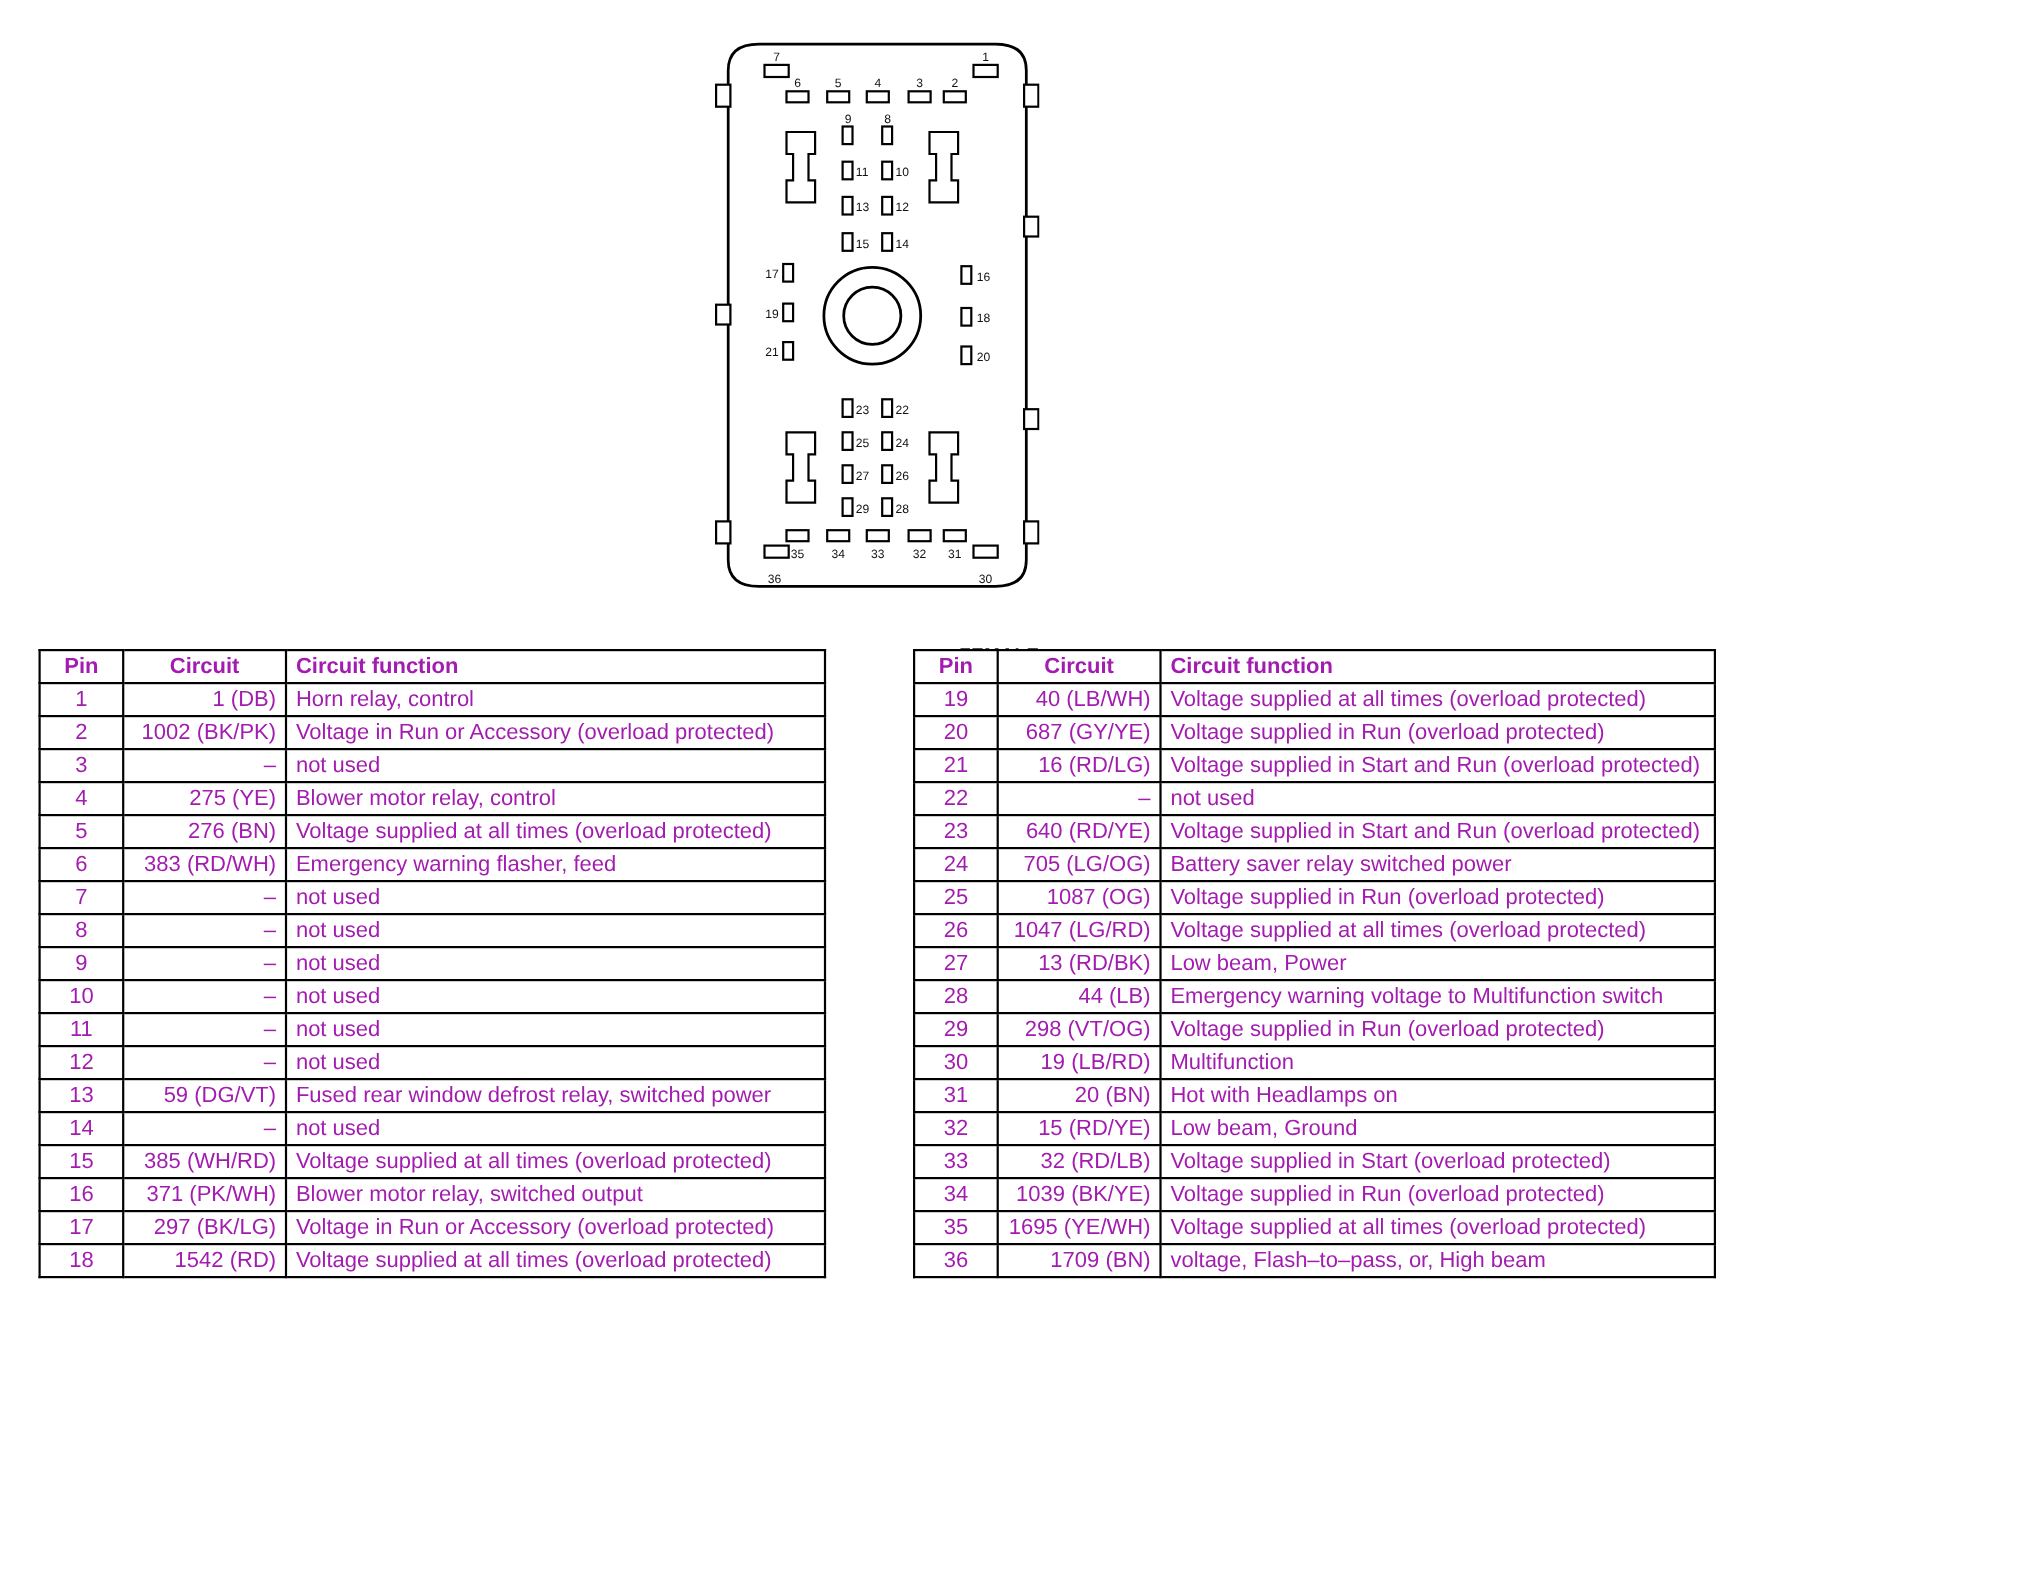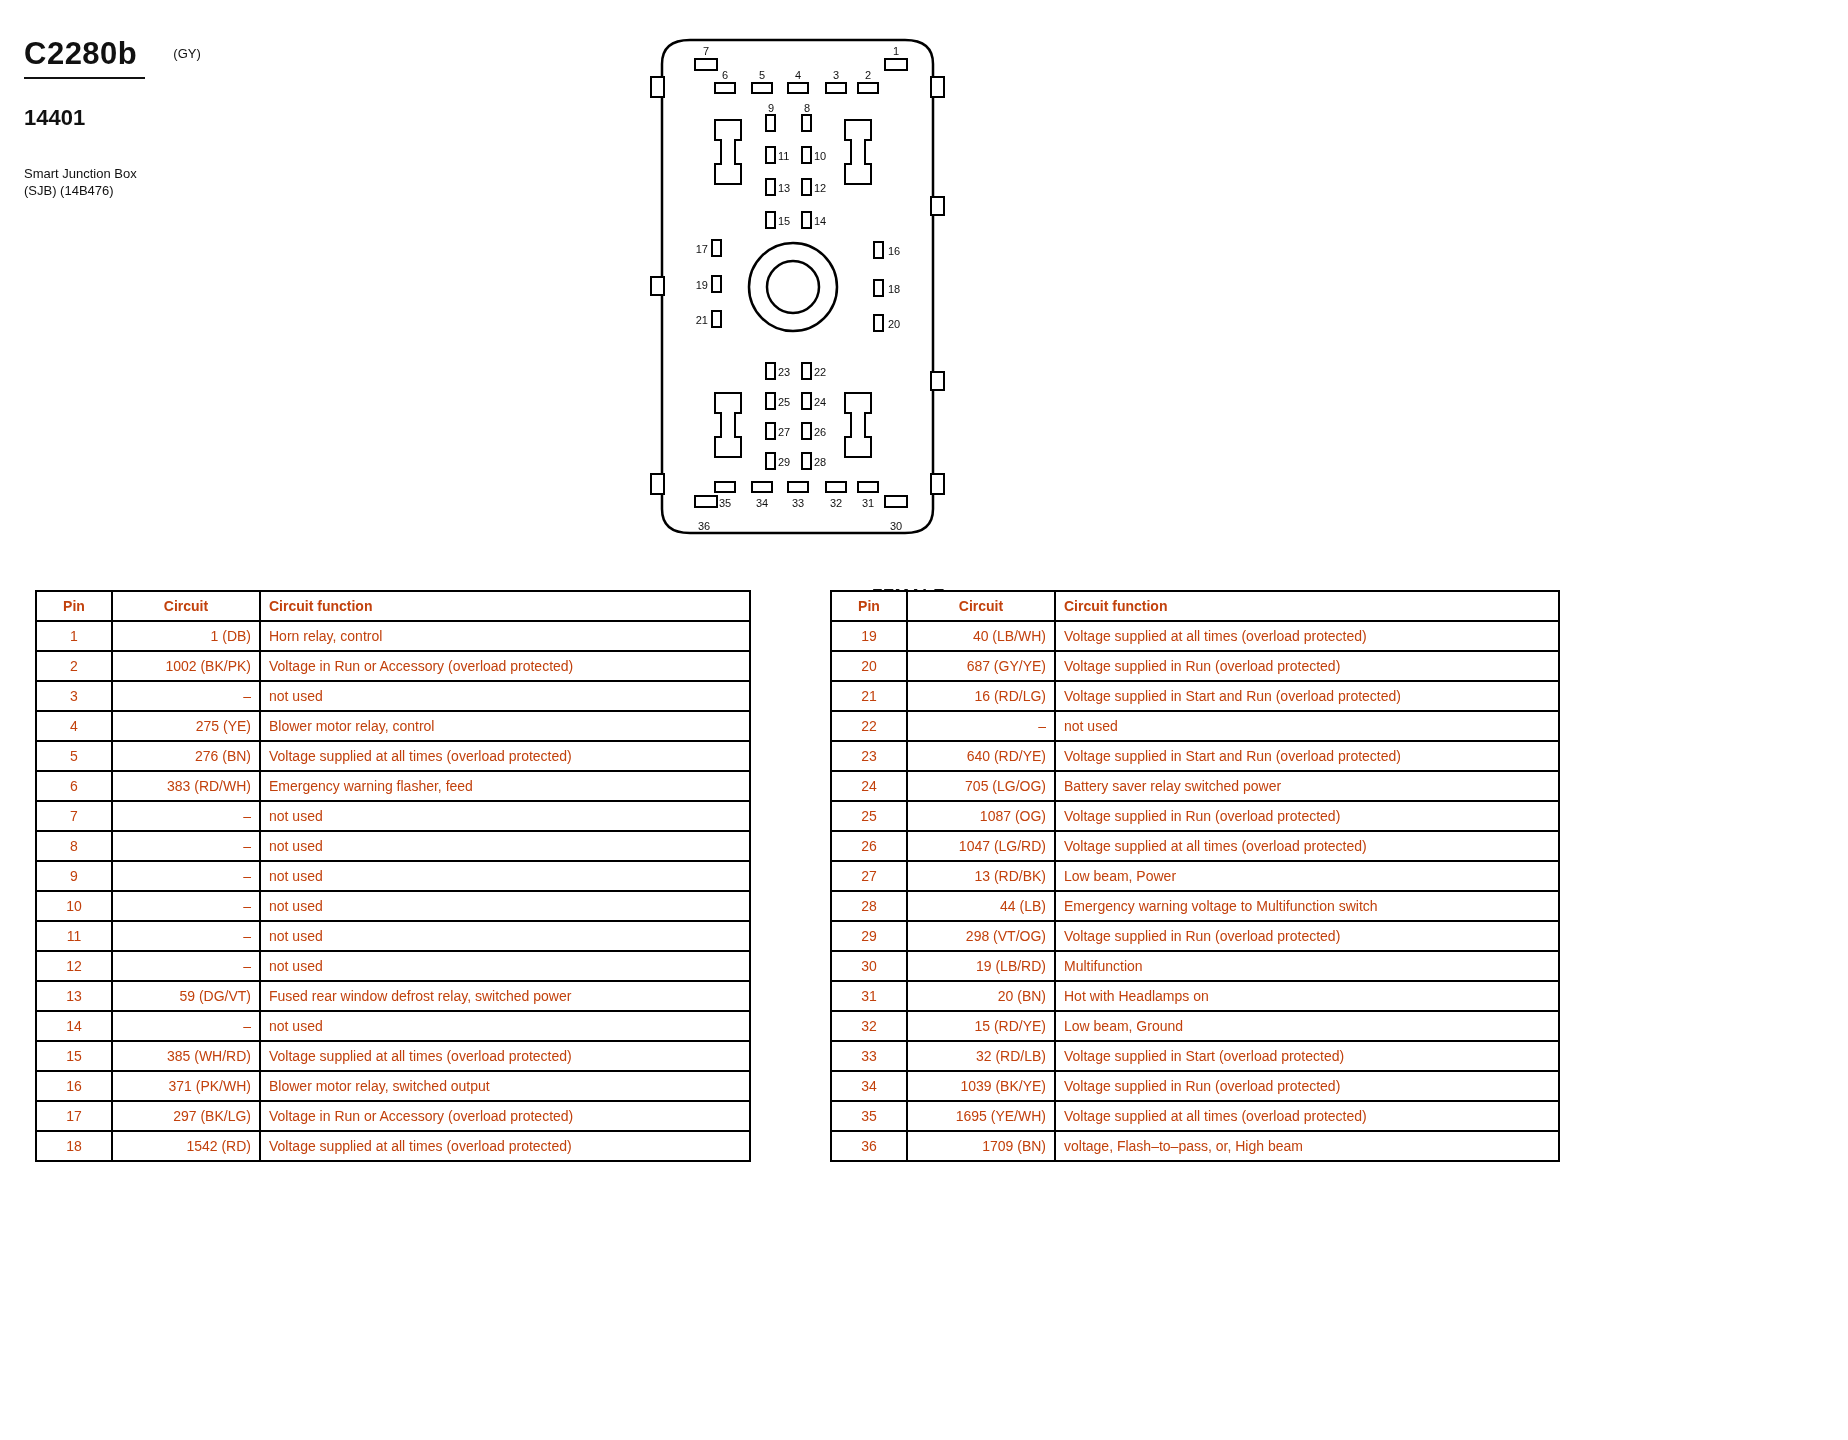--- a/index.html
+++ b/index.html
@@ -24,21 +24,21 @@
   #connector-wrap{position:absolute;left:650px;top:30px;width:295px;height:522px;}
   #female-label{
     position:absolute;left:650px;top:586px;width:295px;
     text-align:right;font-size:17px;font-weight:bold;letter-spacing:.5px;
   }
   svg text{font-family:"Liberation Sans",sans-serif;font-size:11px;fill:#111;}
   
   .pin-table{
     position:absolute;top:590px;
     border-collapse:collapse;
-    font-size:14px;color:#c2410c;
+    font-size:20px;color:#a21caf;
     background:#fff;
   }
   #table-left{left:35px;}
   #table-right{left:830px;}
   .pin-table th,.pin-table td{
     border:2px solid #000;
     height:26px;
     padding:1px 8px;
     white-space:nowrap;
   }
@@ -46,30 +46,20 @@
   .col-pin{width:58px;text-align:center;}
   .col-circuit{width:130px;text-align:right;}
   #table-left .col-func{width:472px;text-align:left;}
   #table-right .col-func{width:486px;text-align:left;}
 </style>
 </head>
 <body>
 
 <div id="page">
 
-  <div id="hdr">
-    <div>
-      <span class="connector-id">C2280b</span><span class="connector-color">(GY)</span>
-    </div>
-    <div class="part-number">14401</div>
-    <div class="box-desc">
-      <div>Smart Junction Box</div>
-      <div>(SJB) (14B476)</div>
-    </div>
-  </div>
 
   <div id="connector-wrap">
     <svg width="295" height="522" viewBox="0 0 295 522">
 
       <path d="M 40 10 H 255 Q 283 10 283 34 V 479 Q 283 503 255 503 H 40 Q 12 503 12 479 V 34 Q 12 10 40 10 Z" fill="#fff" stroke="#000" stroke-width="2.5"></path>
 
       <g fill="#fff" stroke="#000" stroke-width="2">
         <rect x="1" y="47" width="13" height="20"></rect>
         <rect x="1" y="247" width="13" height="18"></rect>
         <rect x="1" y="444" width="13" height="20"></rect>

